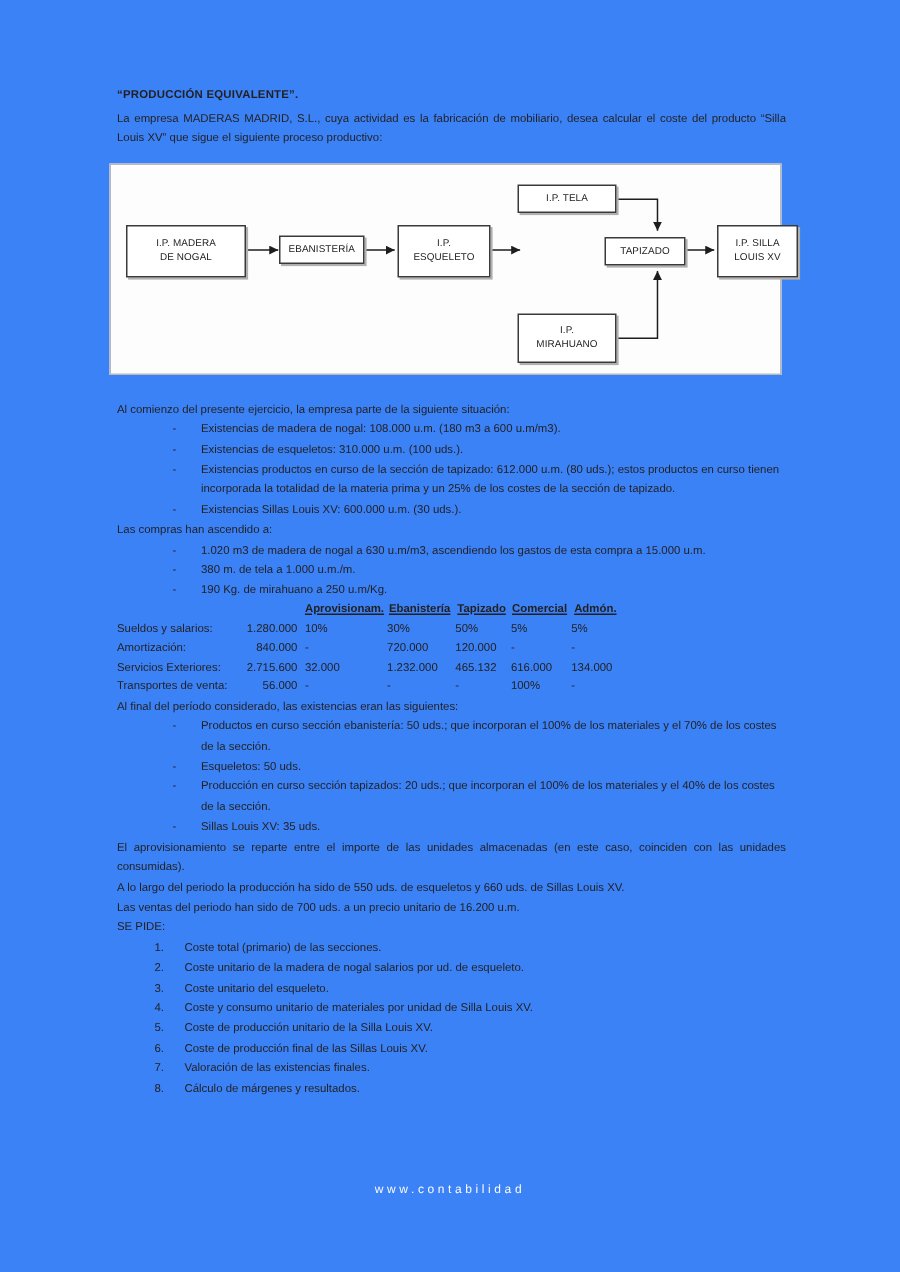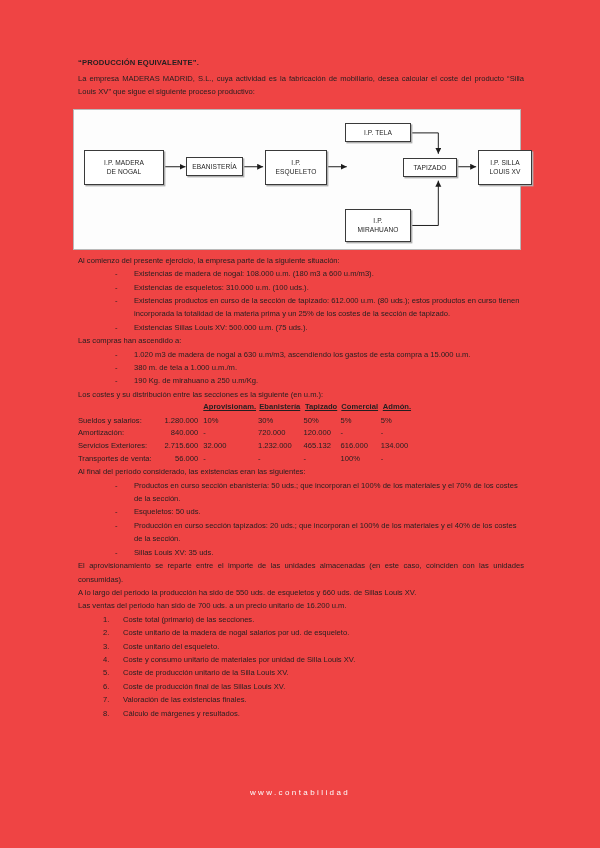--- a/index.html
+++ b/index.html
@@ -11,21 +11,21 @@
     width: 600px;
     height: 848px;
     overflow: hidden;
     font-family: "Liberation Sans", sans-serif;
     color: #231f20;
   }
   .page {
     position: relative;
     width: 600px;
     height: 848px;
-    background: #ef4444;
+    background: #3b82f6;
     box-sizing: border-box;
     padding-left: 16px;
   }
   .content {
     position: absolute;
     left: 78px;
     top: 56px;
     width: 446px;
   }
 
@@ -204,36 +204,35 @@
         <span>I.P.</span>
         <span>MIRAHUANO</span>
       </div>
 
       <div class="nbox" style="left:404px; top:40px; width:54px; height:35px;">
         <span>I.P. SILLA</span>
         <span>LOUIS XV</span>
       </div>
     </div>
 
-    <p class="para" style="margin-top:4px;">Al comienzo del presente ejercicio, la empresa parte de la siguiente situación:</p>
+    <p class="para" style="margin-top:16px;">Al comienzo del presente ejercicio, la empresa parte de la siguiente situación:</p>
     <ul class="dash-list" id="initial-list">
         <li><span class="mk">-</span><span>Existencias de madera de nogal: 108.000 u.m. (180 m3 a 600 u.m/m3).</span></li>
         <li><span class="mk">-</span><span>Existencias de esqueletos: 310.000 u.m. (100 uds.).</span></li>
         <li><span class="mk">-</span><span>Existencias productos en curso de la sección de tapizado: 612.000 u.m. (80 uds.); estos productos en curso tienen incorporada la totalidad de la materia prima y un 25% de los costes de la sección de tapizado.</span></li>
-        <li><span class="mk">-</span><span>Existencias Sillas Louis XV: 500.000 u.m. (75 uds.).</span></li>
+        <li><span class="mk">-</span><span>Existencias Sillas Louis XV: 600.000 u.m. (30 uds.).</span></li>
       </ul>
 
     <p class="para">Las compras han ascendido a:</p>
     <ul class="dash-list" id="purchases-list">
         <li><span class="mk">-</span><span>1.020 m3 de madera de nogal a 630 u.m/m3, ascendiendo los gastos de esta compra a 15.000 u.m.</span></li>
         <li><span class="mk">-</span><span>380 m. de tela a 1.000 u.m./m.</span></li>
         <li><span class="mk">-</span><span>190 Kg. de mirahuano a 250 u.m/Kg.</span></li>
       </ul>
 
-    <p class="para">Los costes y su distribución entre las secciones es la siguiente (en u.m.):</p>
     <table class="cost-table">
       <colgroup>
         <col class="col-lbl">
           <col class="col-tot">
           <col class="col-ap">
         <col class="col-eb">
           <col class="col-ta">
           <col class="col-co">
           <col class="col-ad">
       </colgroup>
@@ -293,20 +292,21 @@
         <li><span class="mk">-</span><span>Productos en curso sección ebanistería: 50 uds.; que incorporan el 100% de los materiales y el 70% de los costes de la sección.</span></li>
         <li><span class="mk">-</span><span>Esqueletos: 50 uds.</span></li>
         <li><span class="mk">-</span><span>Producción en curso sección tapizados: 20 uds.; que incorporan el 100% de los materiales y el 40% de los costes de la sección.</span></li>
         <li><span class="mk">-</span><span>Sillas Louis XV: 35 uds.</span></li>
       </ul>
 
     <p class="para just">El aprovisionamiento se reparte entre el importe de las unidades almacenadas (en este caso, coinciden con las unidades consumidas).</p>
     <p class="para">A lo largo del periodo la producción ha sido de 550 uds. de esqueletos y 660 uds. de Sillas Louis XV.</p>
     <p class="para">Las ventas del periodo han sido de 700 uds. a un precio unitario de 16.200 u.m.</p>
 
+    <p class="para">SE PIDE:</p>
     <ol class="num-list" id="requested-list">
         <li><span class="mk">1.</span><span>Coste total (primario) de las secciones.</span></li>
         <li><span class="mk">2.</span><span>Coste unitario de la madera de nogal salarios por ud. de esqueleto.</span></li>
         <li><span class="mk">3.</span><span>Coste unitario del esqueleto.</span></li>
         <li><span class="mk">4.</span><span>Coste y consumo unitario de materiales por unidad de Silla Louis XV.</span></li>
         <li><span class="mk">5.</span><span>Coste de producción unitario de la Silla Louis XV.</span></li>
         <li><span class="mk">6.</span><span>Coste de producción final de las Sillas Louis XV.</span></li>
         <li><span class="mk">7.</span><span>Valoración de las existencias finales.</span></li>
         <li><span class="mk">8.</span><span>Cálculo de márgenes y resultados.</span></li>
       </ol>

